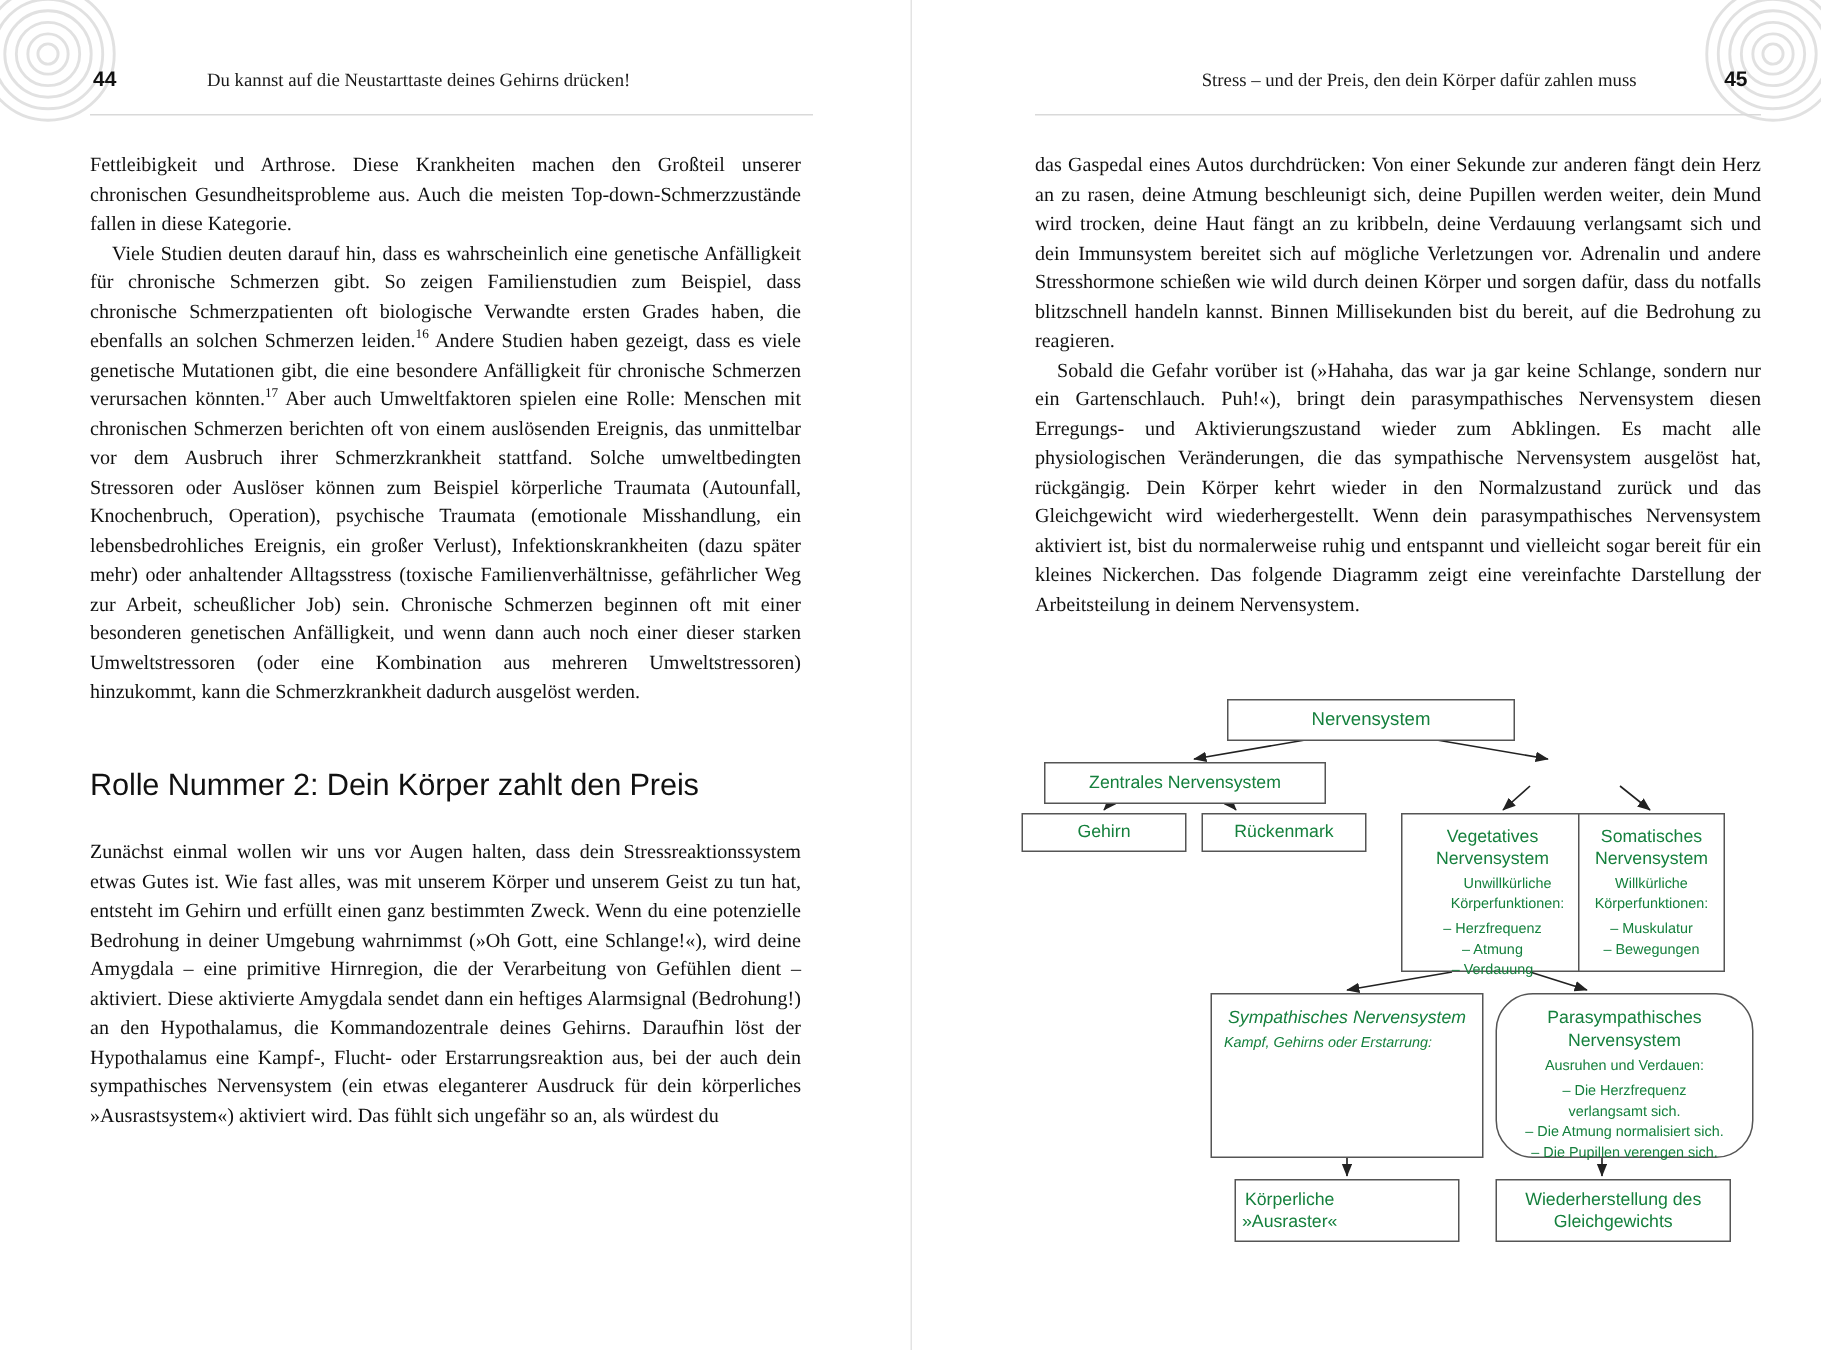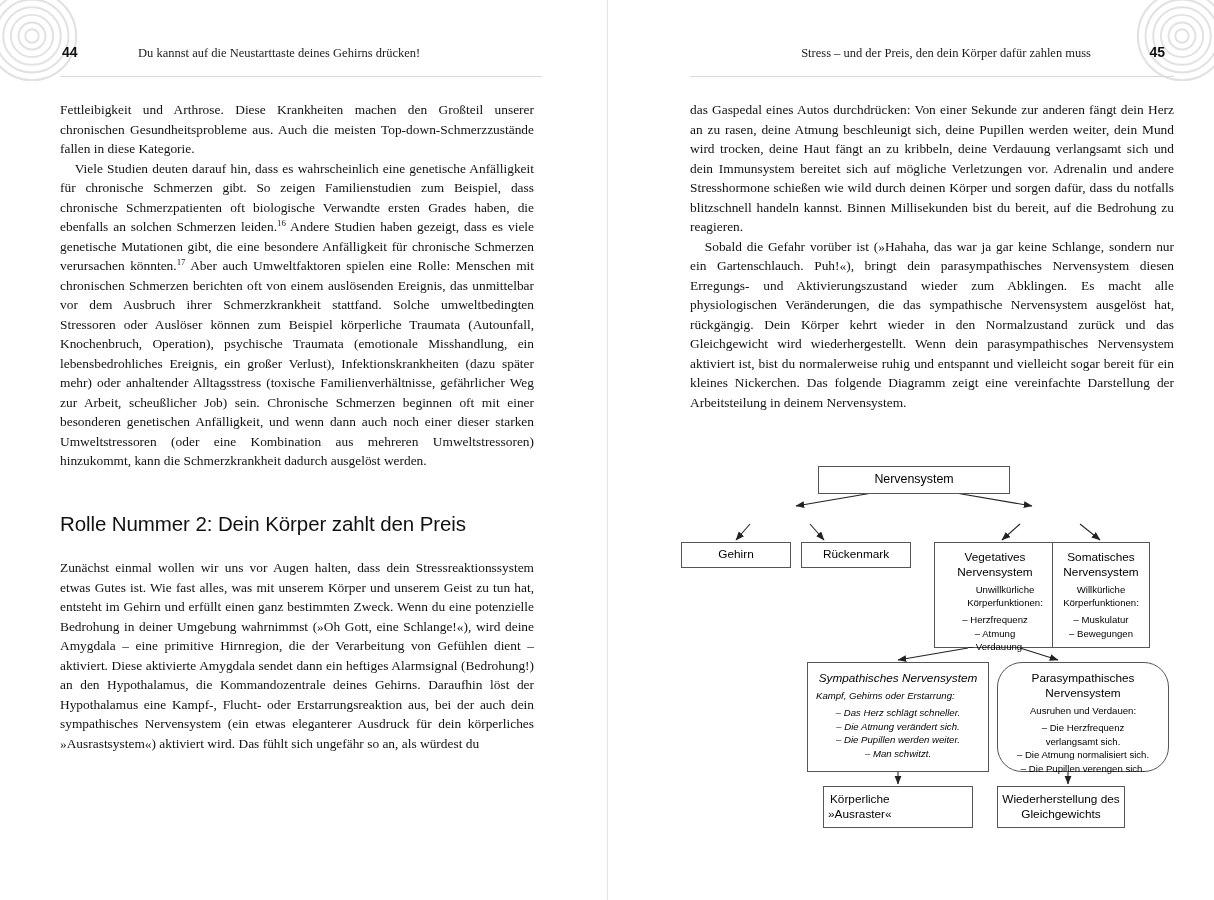--- a/index.html
+++ b/index.html
@@ -117,21 +117,21 @@
   }
 
   
   .diagram {
     position: absolute;
     left: 668px;
     top: 448px;
     width: 492px;
     height: 392px;
     font-family: "Liberation Sans", sans-serif;
-    color: #000000;
+    color: #15803d;
   }
   .node {
     position: absolute;
     border: 1px solid #555;
     background: #fff;
     box-sizing: border-box;
     text-align: center;
     padding: 4px 4px;
     font-size: 11.5px;
     line-height: 1.28;
@@ -245,20 +245,23 @@
         <path d="M230,322 L230,336"></path>
 
         <path d="M400,322 L400,336"></path>
       </g>
     </svg>
 
     <div class="node big-title" style="left:150px; top:18px; width:192px; height:28px; display:flex; align-items:center; justify-content:center;">
       <span class="title">Nervensystem</span>
     </div>
 
+    <div class="node" style="left:28px; top:60px; width:188px; height:28px; display:flex; align-items:center; justify-content:center;">
+      <span class="title">Zentrales Nervensystem</span>
+    </div>
 
 
     <div class="node" style="left:13px; top:94px; width:110px; height:26px; display:flex; align-items:center; justify-content:center;">
       <span class="title">Gehirn</span>
     </div>
 
     <div class="node" style="left:133px; top:94px; width:110px; height:26px; display:flex; align-items:center; justify-content:center;">
       <span class="title">Rückenmark</span>
     </div>
 
@@ -277,40 +280,36 @@
 Nervensystem</span>
       <span class="sub" style="white-space:pre-line;">Willkürliche
 Körperfunktionen:</span>
       <span class="list" style="white-space:pre-line;">– Muskulatur
 – Bewegungen</span>
     </div>
 
     <div class="node" style="left:139px; top:214px; width:182px; height:110px; padding:8px 8px; text-align:left;font-style:italic;">
       <span class="title" style="display:block; text-align:center;">Sympathisches Nervensystem</span>
       <span class="sub" style="display:block; text-align:left;">Kampf, Gehirns oder Erstarrung:</span>
-      <span class="list" style="display:block; white-space:pre-line; text-align:center;">– Das Herz schlägt schneller.
-– Die Atmung verändert sich.
-– Die Pupillen werden weiter.
-– Man schwitzt.</span>
     </div>
 
     <div class="node" style="left:329px; top:214px; width:172px; height:110px; padding:8px 6px;border-radius:25px;">
       <span class="title" style="display:block; white-space:pre-line;">Parasympathisches
 Nervensystem</span>
       <span class="sub" style="display:block;">Ausruhen und Verdauen:</span>
       <span class="list" style="display:block; white-space:pre-line;">– Die Herzfrequenz
 verlangsamt sich.
 – Die Atmung normalisiert sich.
 – Die Pupillen verengen sich.</span>
     </div>
 
     <div class="node" style="left:155px; top:338px; width:150px; height:42px; display:flex; align-items:center; justify-content:flex-start;">
       <span class="title" style="white-space:pre-line;">Körperliche
 »Ausraster«</span>
     </div>
 
-    <div class="node" style="left:329px; top:338px; width:128px; height:42px; display:flex; align-items:center; justify-content:center;">
+    <div class="node" style="left:329px; top:338px; width:157px; height:42px; display:flex; align-items:center; justify-content:center;">
       <span class="title" style="white-space:pre-line;">Wiederherstellung des
 Gleichgewichts</span>
     </div>
   </div>
 
 </div>
 
 </body></html>

